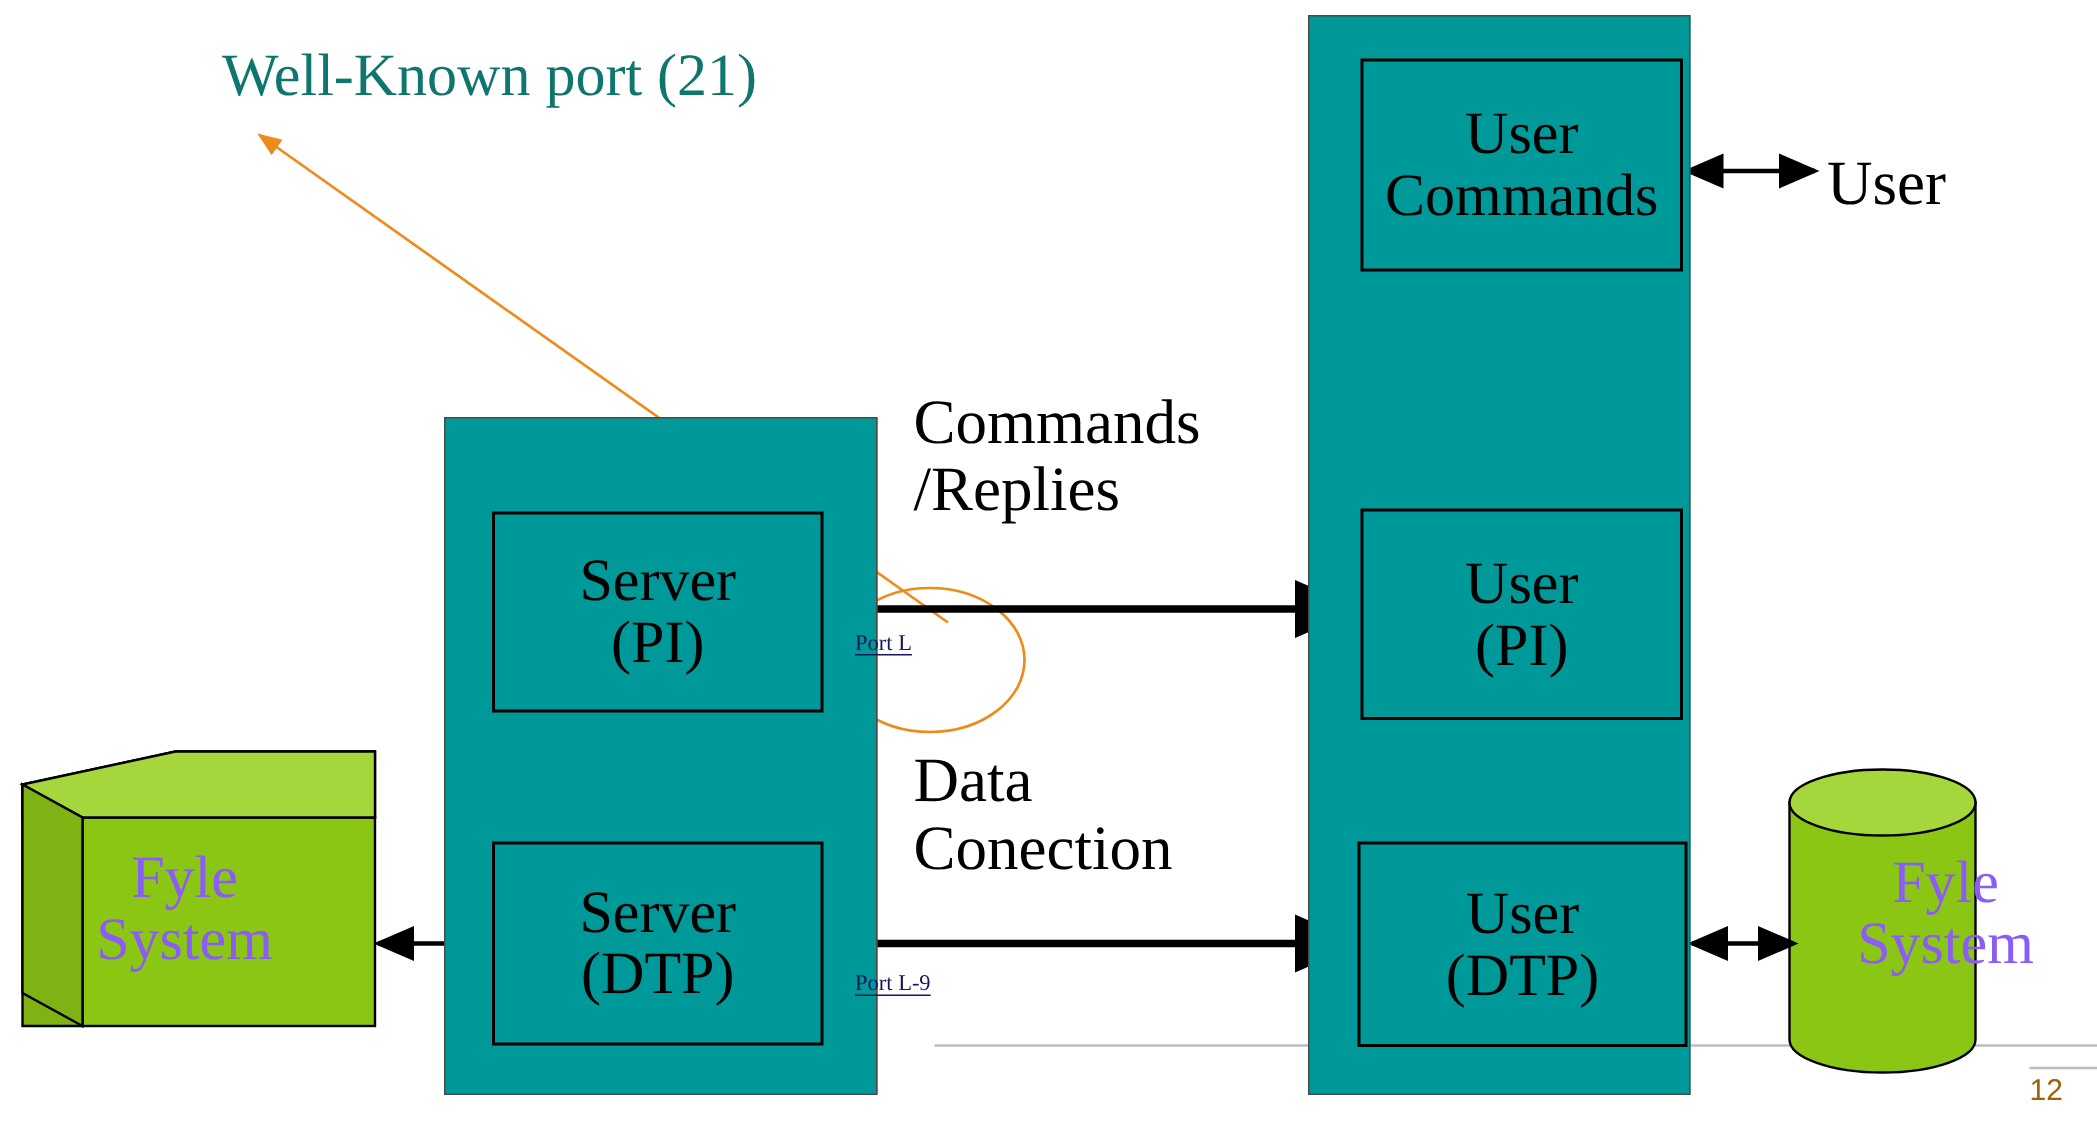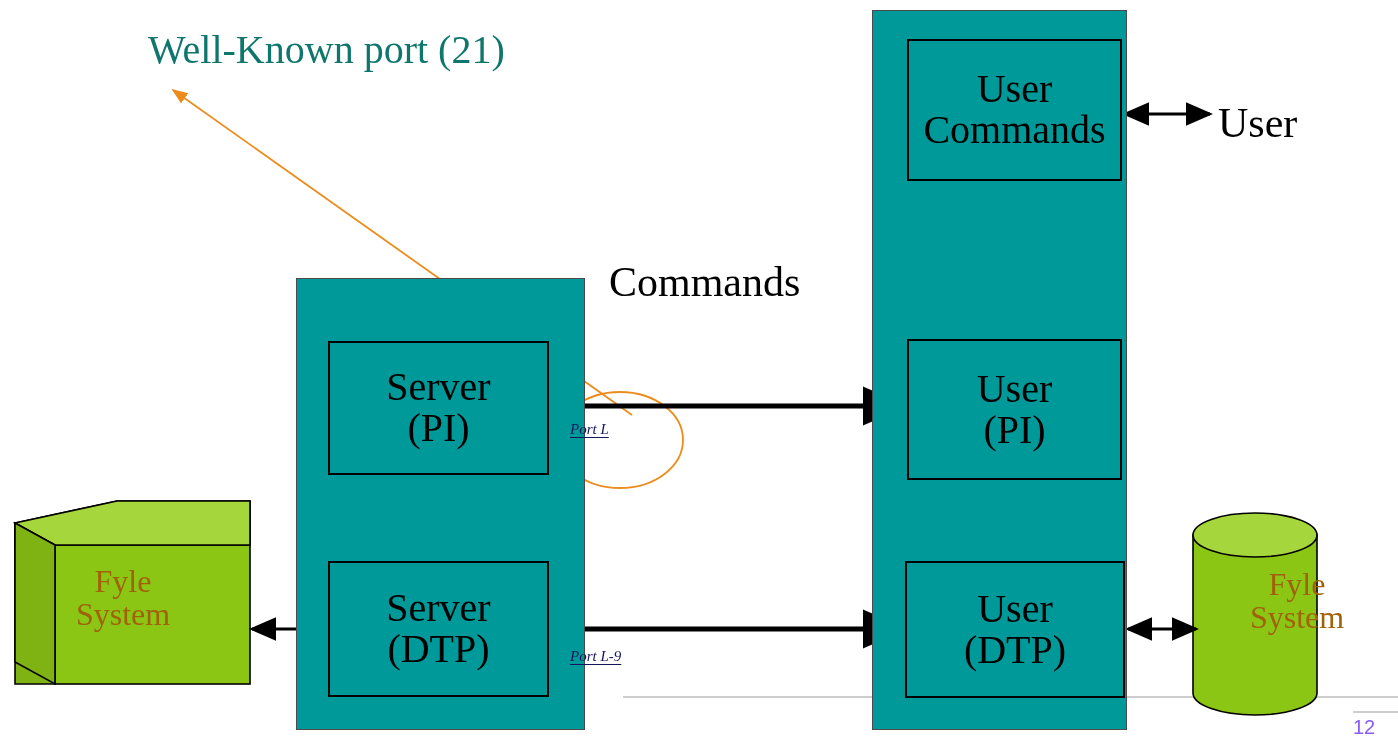--- a/index.html
+++ b/index.html
@@ -61,22 +61,22 @@
 
   #box-server-pi   { left: 328px; top: 341px; width: 221px; height: 134px; }
   #box-server-dtp  { left: 328px; top: 561px; width: 221px; height: 136px; }
   #box-user-if     { left: 907px; top: 39px;  width: 215px; height: 142px; }
   #box-user-pi     { left: 907px; top: 339px; width: 215px; height: 141px; }
   #box-user-dtp    { left: 905px; top: 561px; width: 220px; height: 137px; }
 
   
   .fyle-label {
     position: absolute;
-    color: #a16207;
-    font-size: 32px;
+    color: #8b5cf6;
+    font-size: 40px;
     line-height: 1.02;
     text-align: center;
     white-space: nowrap;
   }
   #cube-label { left: 28px; top: 565px; width: 190px; }
   #cyl-label  { left: 1222px; top: 568px; width: 150px; }
 
   
   .free-text {
     position: absolute;
@@ -99,30 +99,29 @@
   }
 
   .port-label {
     position: absolute;
     color: #16165c;
     font-size: 15px;
     text-decoration: underline;
     text-underline-offset: 3px;
     white-space: nowrap;
     font-family: "Liberation Serif", "DejaVu Serif", serif;
-    font-style: italic;
   }
   #t-port-l   { left: 570px; top: 421px; }
   #t-port-l1  { left: 570px; top: 648px; }
 
   #page-number {
     position: absolute;
     left: 1353px;
     top: 716px;
-    color: #8b5cf6;
+    color: #a16207;
     font-size: 20px;
     font-family: "Liberation Sans", sans-serif;
   }
 </style>
 </head>
 <body>
 
 <div id="slide">
 
   <svg class="svg-layer" viewBox="0 0 1398 748">
@@ -204,20 +203,25 @@
     <span class="ln">Fyle</span><br>
     <span class="ln">System</span>
   </div>
   <div class="fyle-label" id="cyl-label">
     <span class="ln">Fyle</span><br>
     <span class="ln">System</span>
   </div>
 
   <div class="free-text" id="t-commands">
     <span>Commands</span><br>
+    <span>/Replies</span>
+  </div>
+  <div class="free-text" id="t-data">
+    <span>Data</span><br>
+    <span>Conection</span>
   </div>
 
   <div class="free-text" id="t-user">User</div>
 
   <div id="t-wellknown">Well-Known port (21)</div>
 
   <div class="port-label" id="t-port-l">Port L</div>
   <div class="port-label" id="t-port-l1">Port L-9</div>
 
   <div id="page-number">12</div>

